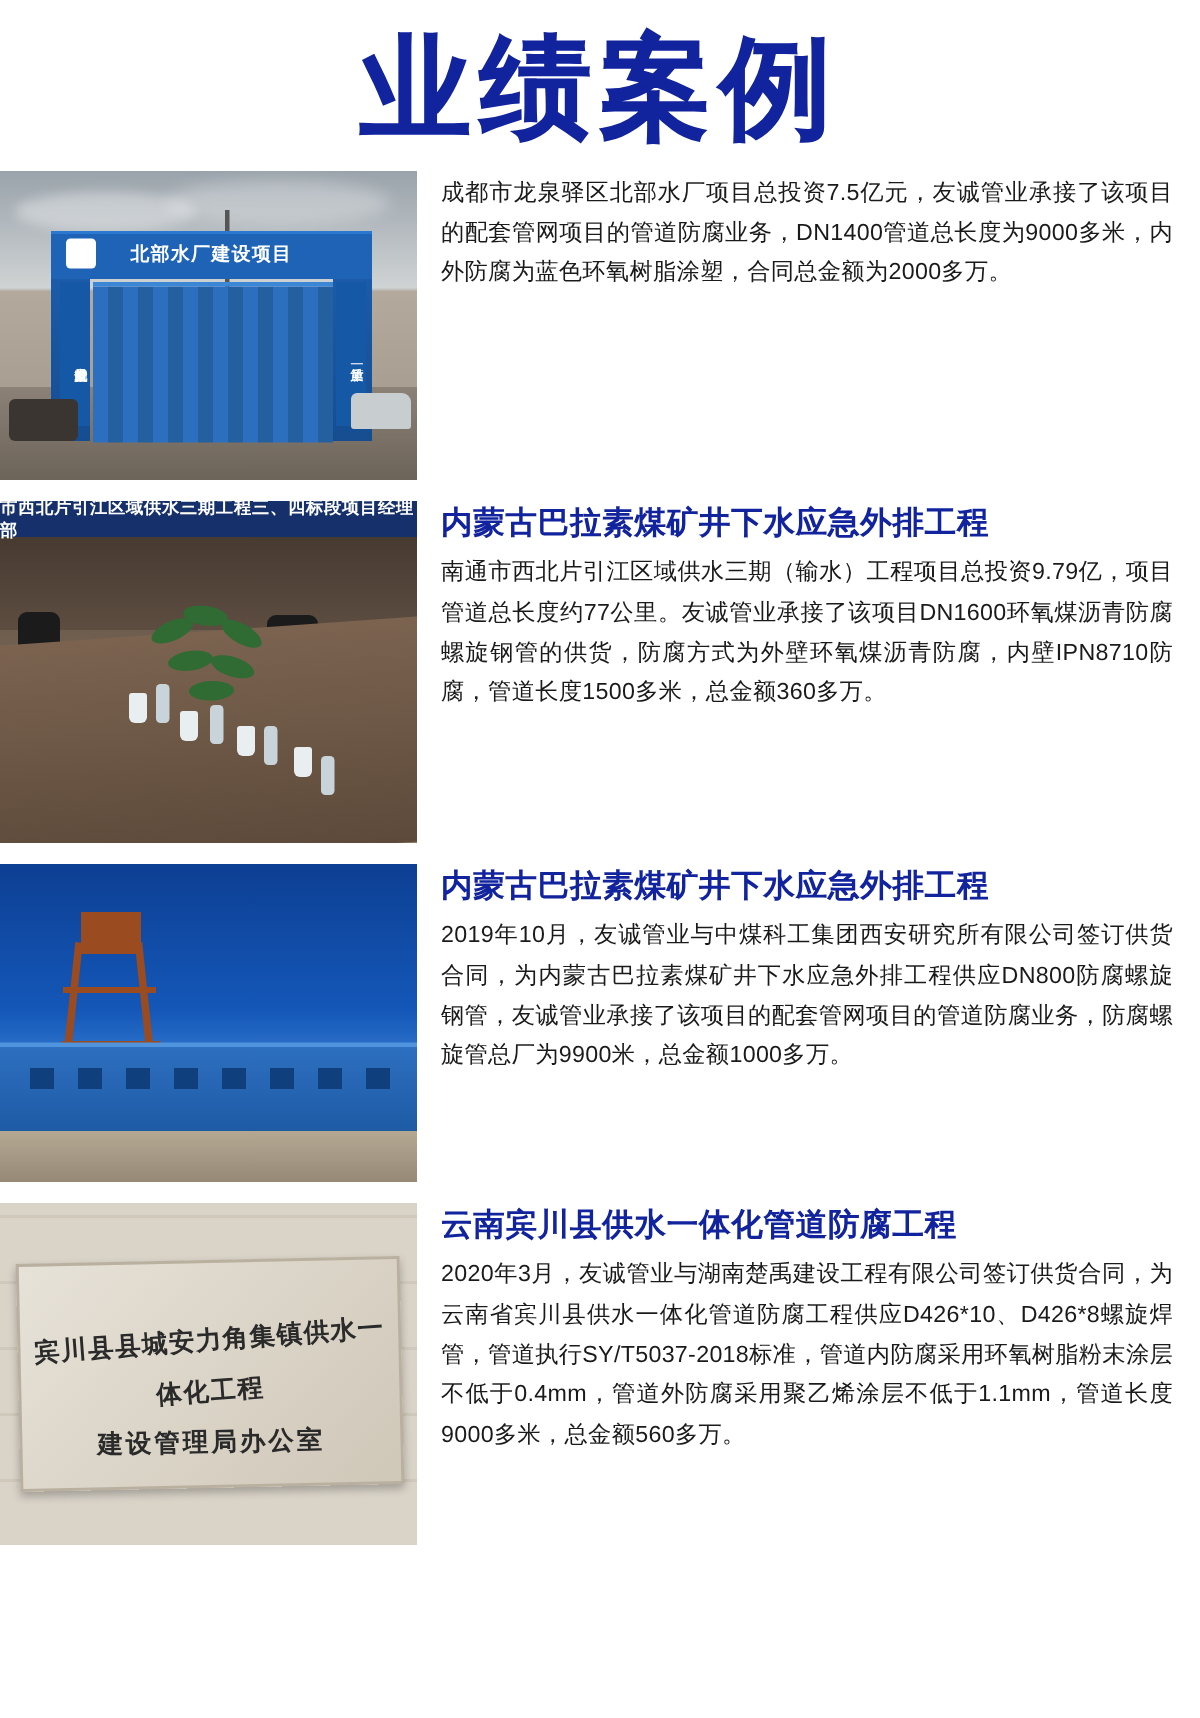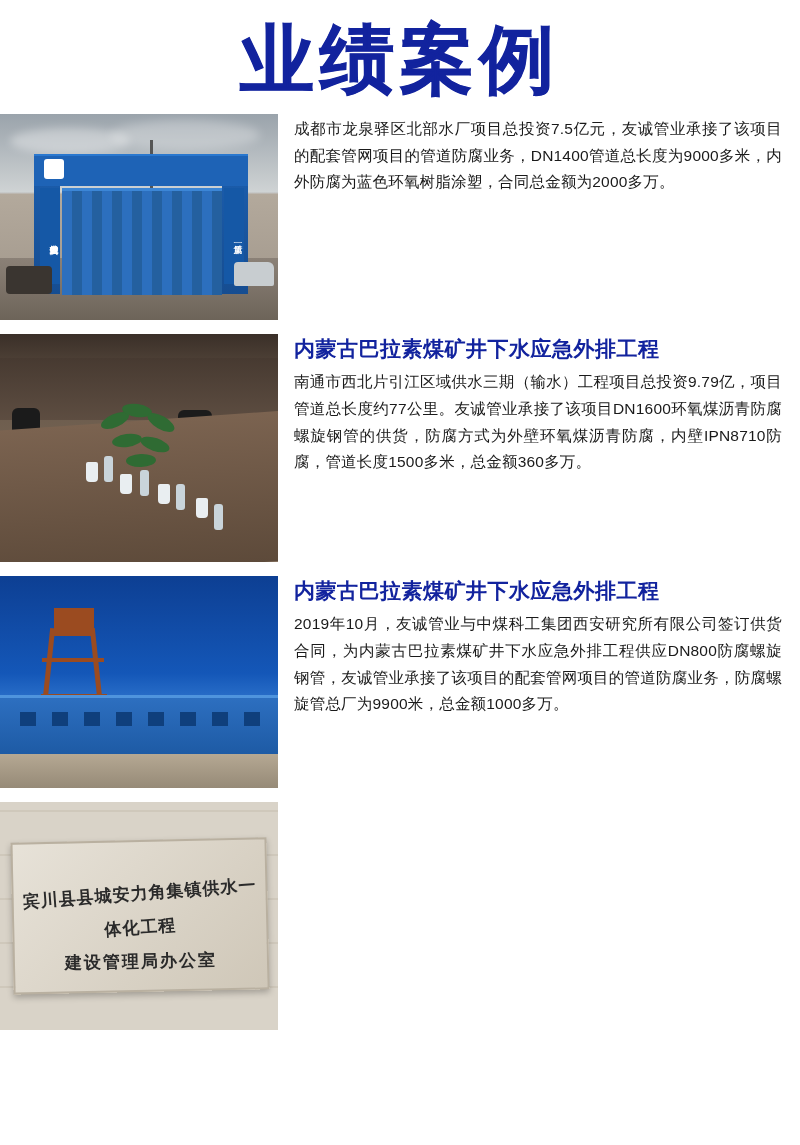--- a/index.html
+++ b/index.html
@@ -256,33 +256,35 @@
         <div class="p1-sky"></div>
         <div class="p1-cloud"></div>
         <div class="p1-cloud2"></div>
         <div class="p1-ground"></div>
         <div class="p1-pole"></div>
         <div class="p1-fence"></div>
         <div class="p1-gate-left"></div>
         <div class="p1-gate-right"></div>
         <div class="p1-gate-beam"></div>
         <div class="p1-logo"></div>
+        <div class="p1-beam-text">北部水厂建设项目</div>
         <div class="p1-banner">安全就是最大的效益</div>
         <div class="p1-banner2">质量第一</div>
         <div class="p1-bike"></div>
         <div class="p1-car"></div>
       </div>
       <div class="case-body">
         <div class="case-text">成都市龙泉驿区北部水厂项目总投资7.5亿元，友诚管业承接了该项目的配套管网项目的管道防腐业务，DN1400管道总长度为9000多米，内外防腐为蓝色环氧树脂涂塑，合同总金额为2000多万。</div>
       </div>
     </div>
 
     <div class="case-row">
       <div class="case-photo photo2">
         <div class="p2-wall"></div>
+        <div class="p2-banner">市西北片引江区域供水三期工程三、四标段项目经理部</div>
 
         <div class="p2-chair" style="left:200px; top:88px;"></div>
         <div class="p2-chair" style="left:228px; top:104px;"></div>
         <div class="p2-chair" style="left:246px; top:128px; height:56px;"></div>
         <div class="p2-chair" style="left:178px; top:76px; height:36px;"></div>
         <div class="p2-chair" style="left:12px; top:74px; height:30px; width:28px;"></div>
 
         <div class="p2-table"></div>
 
         <div class="p2-plant">
@@ -339,16 +341,20 @@
     </div>
 
     <div class="case-row">
       <div class="case-photo photo4">
         <div class="p4-plate">
           <div class="p4-line1">宾川县县城安力角集镇供水一</div>
           <div class="p4-line2">体化工程</div>
           <div class="p4-line3">建设管理局办公室</div>
         </div>
       </div>
+      <div class="case-body">
+        <div class="case-title">云南宾川县供水一体化管道防腐工程</div>
+        <div class="case-text">2020年3月，友诚管业与湖南楚禹建设工程有限公司签订供货合同，为云南省宾川县供水一体化管道防腐工程供应D426*10、D426*8螺旋焊管，管道执行SY/T5037-2018标准，管道内防腐采用环氧树脂粉末涂层不低于0.4mm，管道外防腐采用聚乙烯涂层不低于1.1mm，管道长度9000多米，总金额560多万。</div>
+      </div>
     </div>
 
   </div>
 </div>
 
 </body></html>

